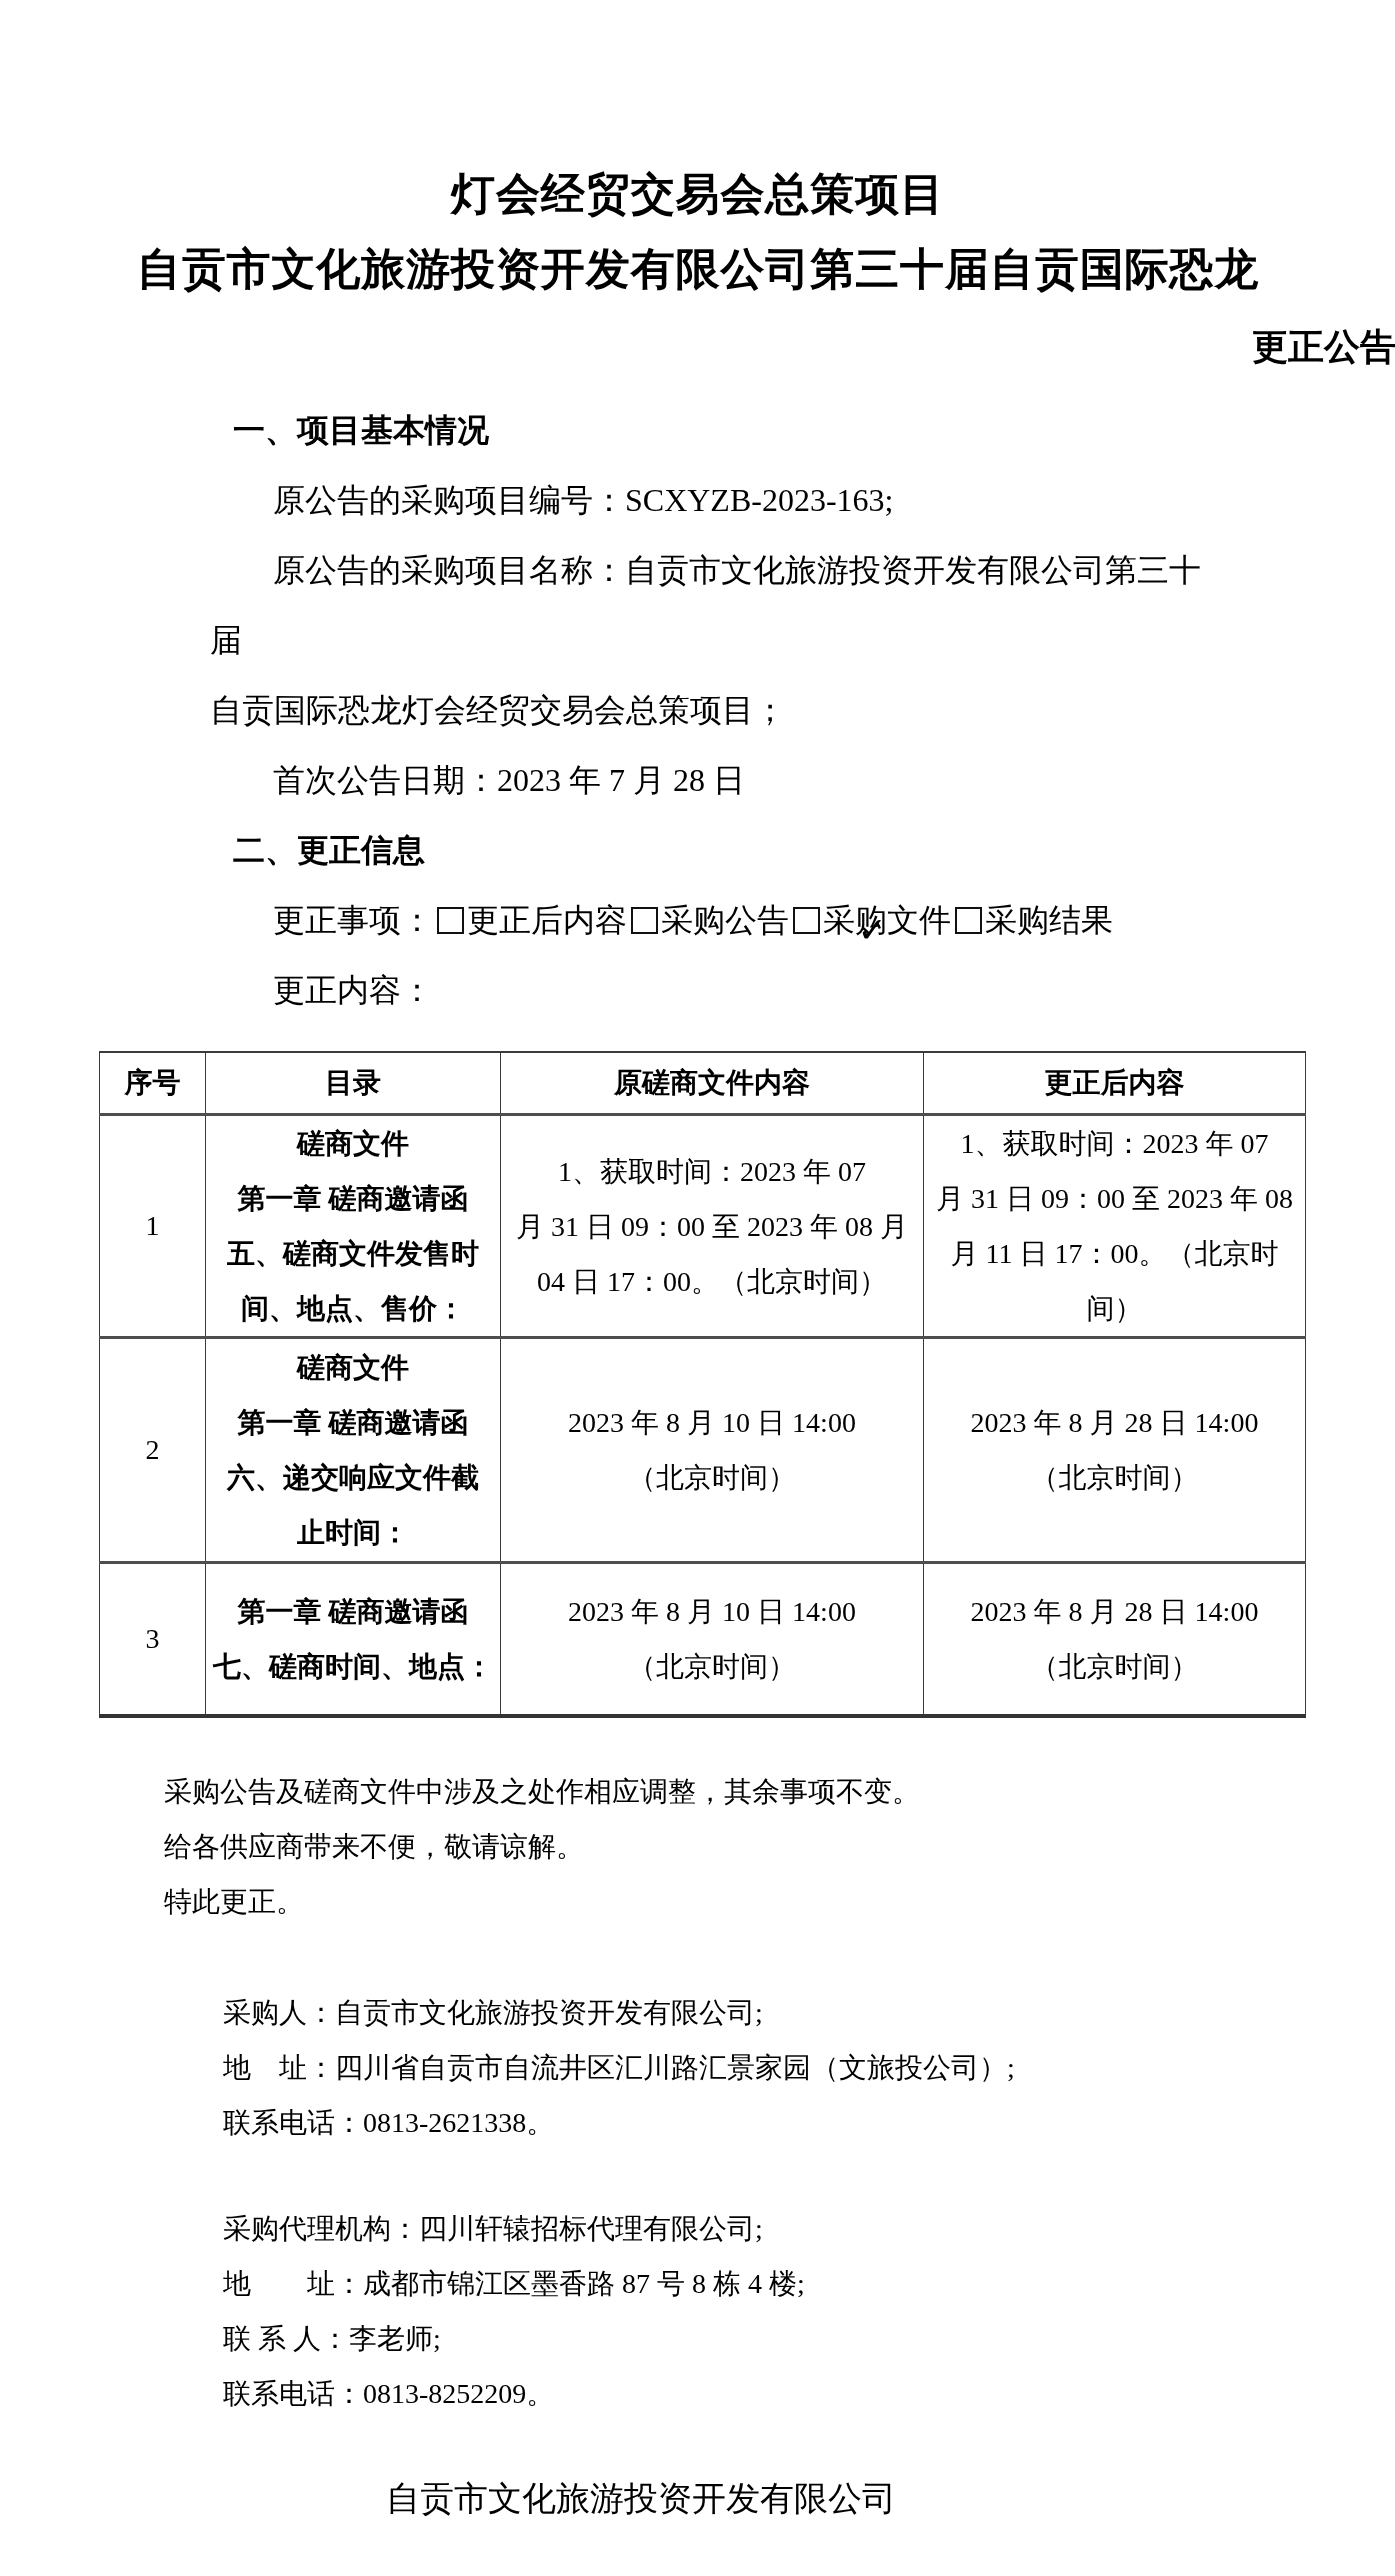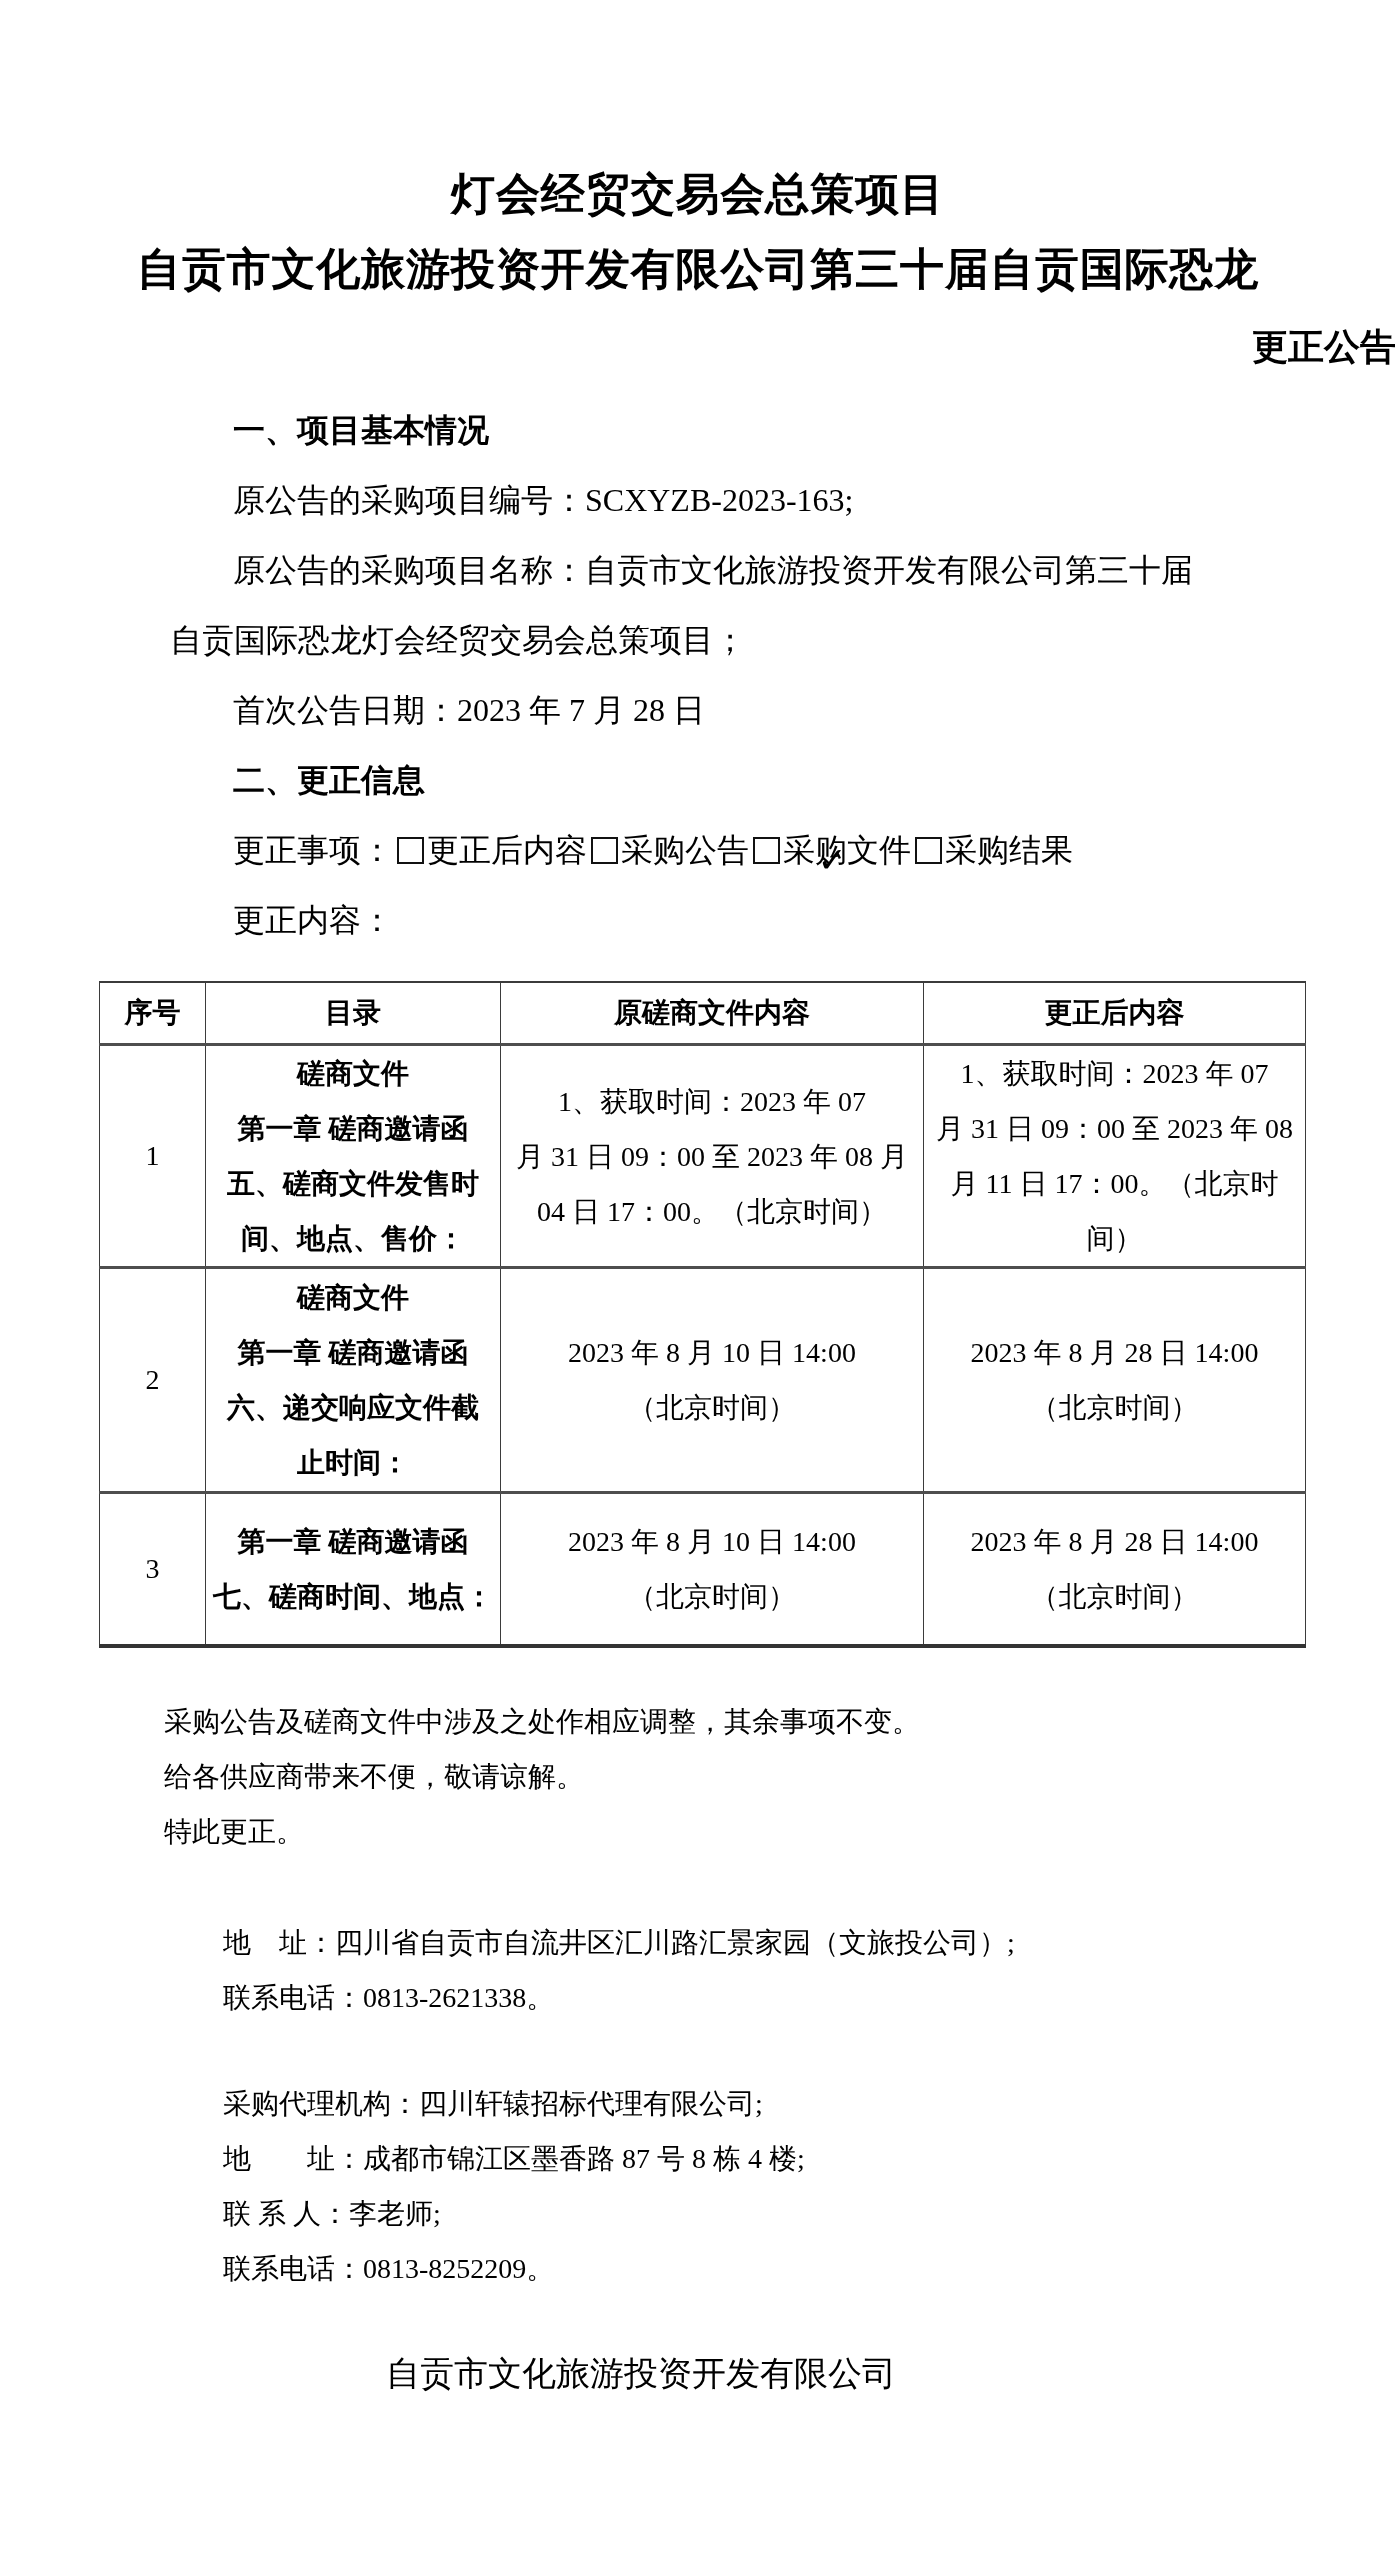--- a/index.html
+++ b/index.html
@@ -12,21 +12,21 @@
     font-family:"Liberation Serif","DejaVu Serif",serif;
     overflow:hidden;
   }
   
   .title-block { padding-top:157px; text-align:center; }
   .title-line { font-size:44px; font-weight:bold; line-height:75px; letter-spacing:0.9px; }
   .subtitle   { font-size:36px; font-weight:bold; line-height:81px; text-align:right; }
   
   .body-text { margin:7px 171px 0 170px; font-size:32px; line-height:70px; }
   .sec-heading { font-weight:bold; text-indent:63px; }
-  .para { text-indent:63px; }
+  .para { text-indent:63px;margin-left:40px; }
   .para-noindent { text-indent:0; }
   .cb {
     display:inline-block; width:27px; height:27px;
     border:2.6px solid #111; box-sizing:border-box;
     margin:0 3.5px; vertical-align:-2.6px; position:relative;
   }
   .cb.checked::after {
     content:"\2713";
     position:absolute; left:0px; top:-14px;
     font-size:35px; font-weight:bold;
@@ -161,20 +161,21 @@
   </tbody>
     </table>
 
   <div class="notes">
     <div>采购公告及磋商文件中涉及之处作相应调整，其余事项不变。</div>
     <div>给各供应商带来不便，敬请谅解。</div>
     <div>特此更正。</div>
   </div>
 
   <div class="contact">
+    <div>采购人：自贡市文化旅游投资开发有限公司;</div>
     <div>地　址：四川省自贡市自流井区汇川路汇景家园（文旅投公司）;</div>
     <div>联系电话：0813-2621338。</div>
   </div>
 
   <div class="contact second">
     <div>采购代理机构：四川轩辕招标代理有限公司;</div>
     <div>地　　址：成都市锦江区墨香路 87 号 8 栋 4 楼;</div>
     <div>联 系 人：李老师;</div>
     <div>联系电话：0813-8252209。</div>
   </div>

